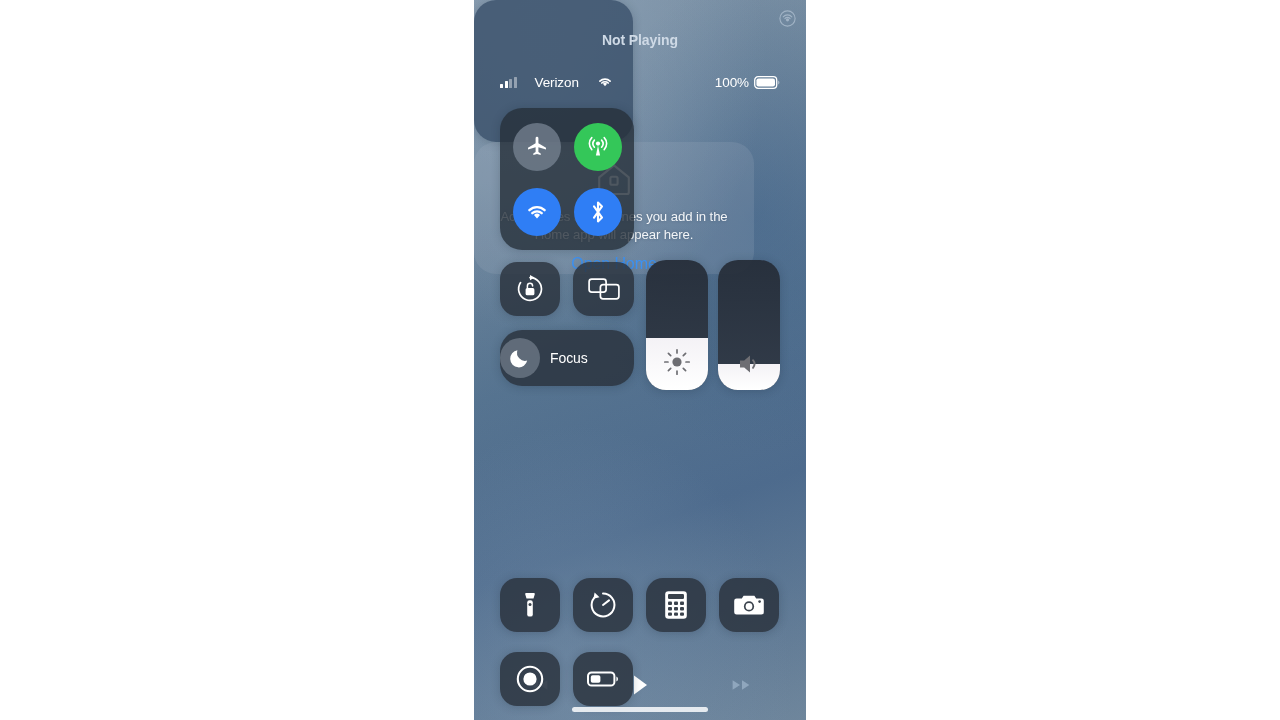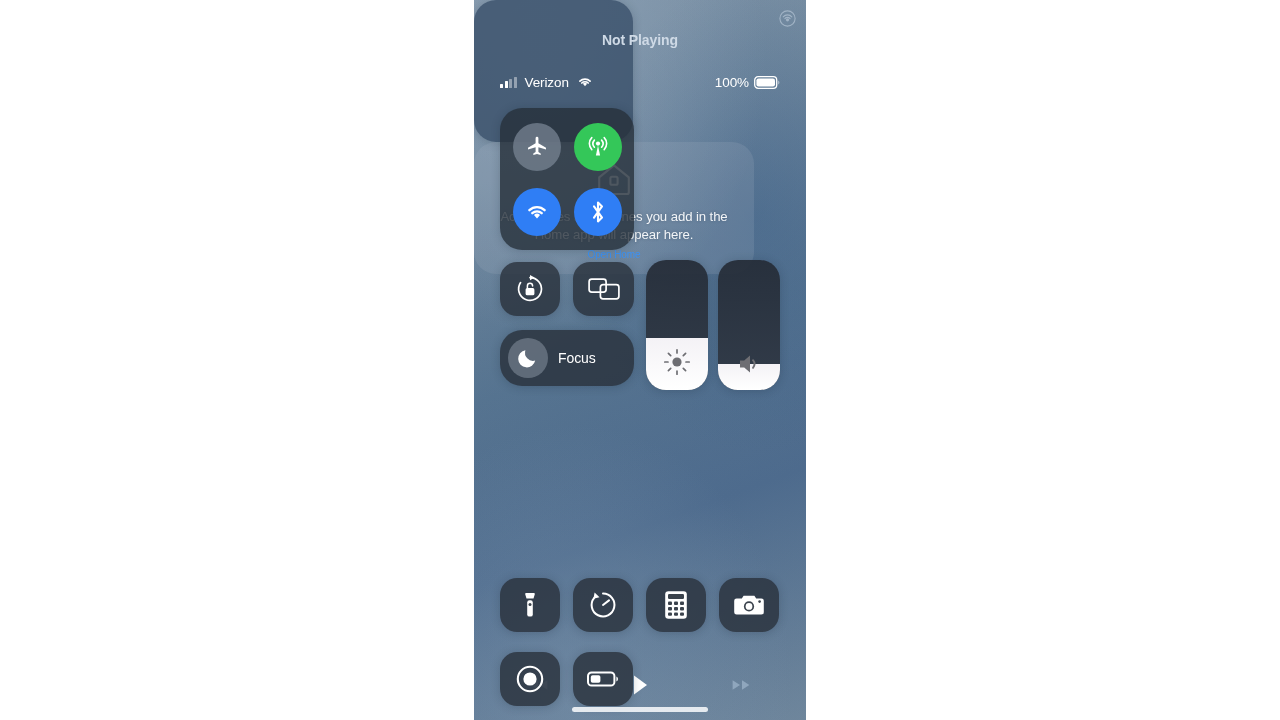--- a/index.html
+++ b/index.html
@@ -37,21 +37,21 @@
 
   
   .statusbar {
     position: absolute; top: 70px; left: 0; width: 332px;
     height: 24px;
     display: flex; align-items: center; justify-content: space-between;
     padding: 0 26px;
     box-sizing: border-box;
     color: #ffffff;
   }
-  .status-left { display: flex; align-items: center; gap: 8px; }
+  .status-left { display: flex; align-items: center; gap: 18px; }
   .status-right { display: flex; align-items: center; gap: 5px; }
   .carrier-name { font-size: 13.5px; letter-spacing: -0.1px; color: #fff; }
   .battery-pct { font-size: 13.5px; letter-spacing: -0.1px; color: #fff; }
   .signal-bars { display: flex; align-items: flex-end; gap: 1.5px; height: 11px; }
   .signal-bars i { display: block; width: 3px; background: #fff; border-radius: 0.5px; }
   .signal-bars i:nth-child(1) { height: 4px; }
   .signal-bars i:nth-child(2) { height: 6.5px; }
   .signal-bars i:nth-child(3) { height: 9px; opacity: 0.42; }
   .signal-bars i:nth-child(4) { height: 11px; opacity: 0.42; }
 
@@ -113,21 +113,21 @@
   
   #rotation-lock { left: 26px; top: 262px; width: 60px; height: 54px; border-radius: 17px; }
   #screen-mirror { left: 99px; top: 262px; width: 61px; height: 54px; border-radius: 17px; }
   .sq-inner { width: 100%; height: 100%; display: flex; align-items: center; justify-content: center; color: #fff; }
 
   
   #focus {
     left: 26px; top: 330px; width: 134px; height: 56px;
     border-radius: 22px;
     display: flex; align-items: center;
-    padding-left: 8px; box-sizing: border-box;
+    box-sizing: border-box;
     gap: 10px;
   }
   .focus-circle {
     width: 40px; height: 40px; border-radius: 50%;
     background: rgba(126,138,152,0.60);
     display: flex; align-items: center; justify-content: center;
   }
   .focus-label { color: #fff; font-size: 14px; letter-spacing: -0.1px; }
 
   
@@ -165,23 +165,23 @@
     margin-top: 12px;
     width: 252px;
     text-align: center;
     color: #f2f5f8;
     font-size: 13.2px;
     line-height: 18px;
     letter-spacing: -0.1px;
     text-shadow: 0 0 3px rgba(40,55,75,0.35);
   }
   .home-link {
-    margin-top: 5px;
+    margin-top: 11px;
     color: #3b92f5;
-    font-size: 10px;
+    font-size: 16px;
     letter-spacing: -0.1px;
   }
 
   
   .shortcut {
     position: absolute;
     width: 60px; height: 54px;
     border-radius: 17px;
     background: rgba(40,48,58,0.80);
     display: flex; align-items: center; justify-content: center;

